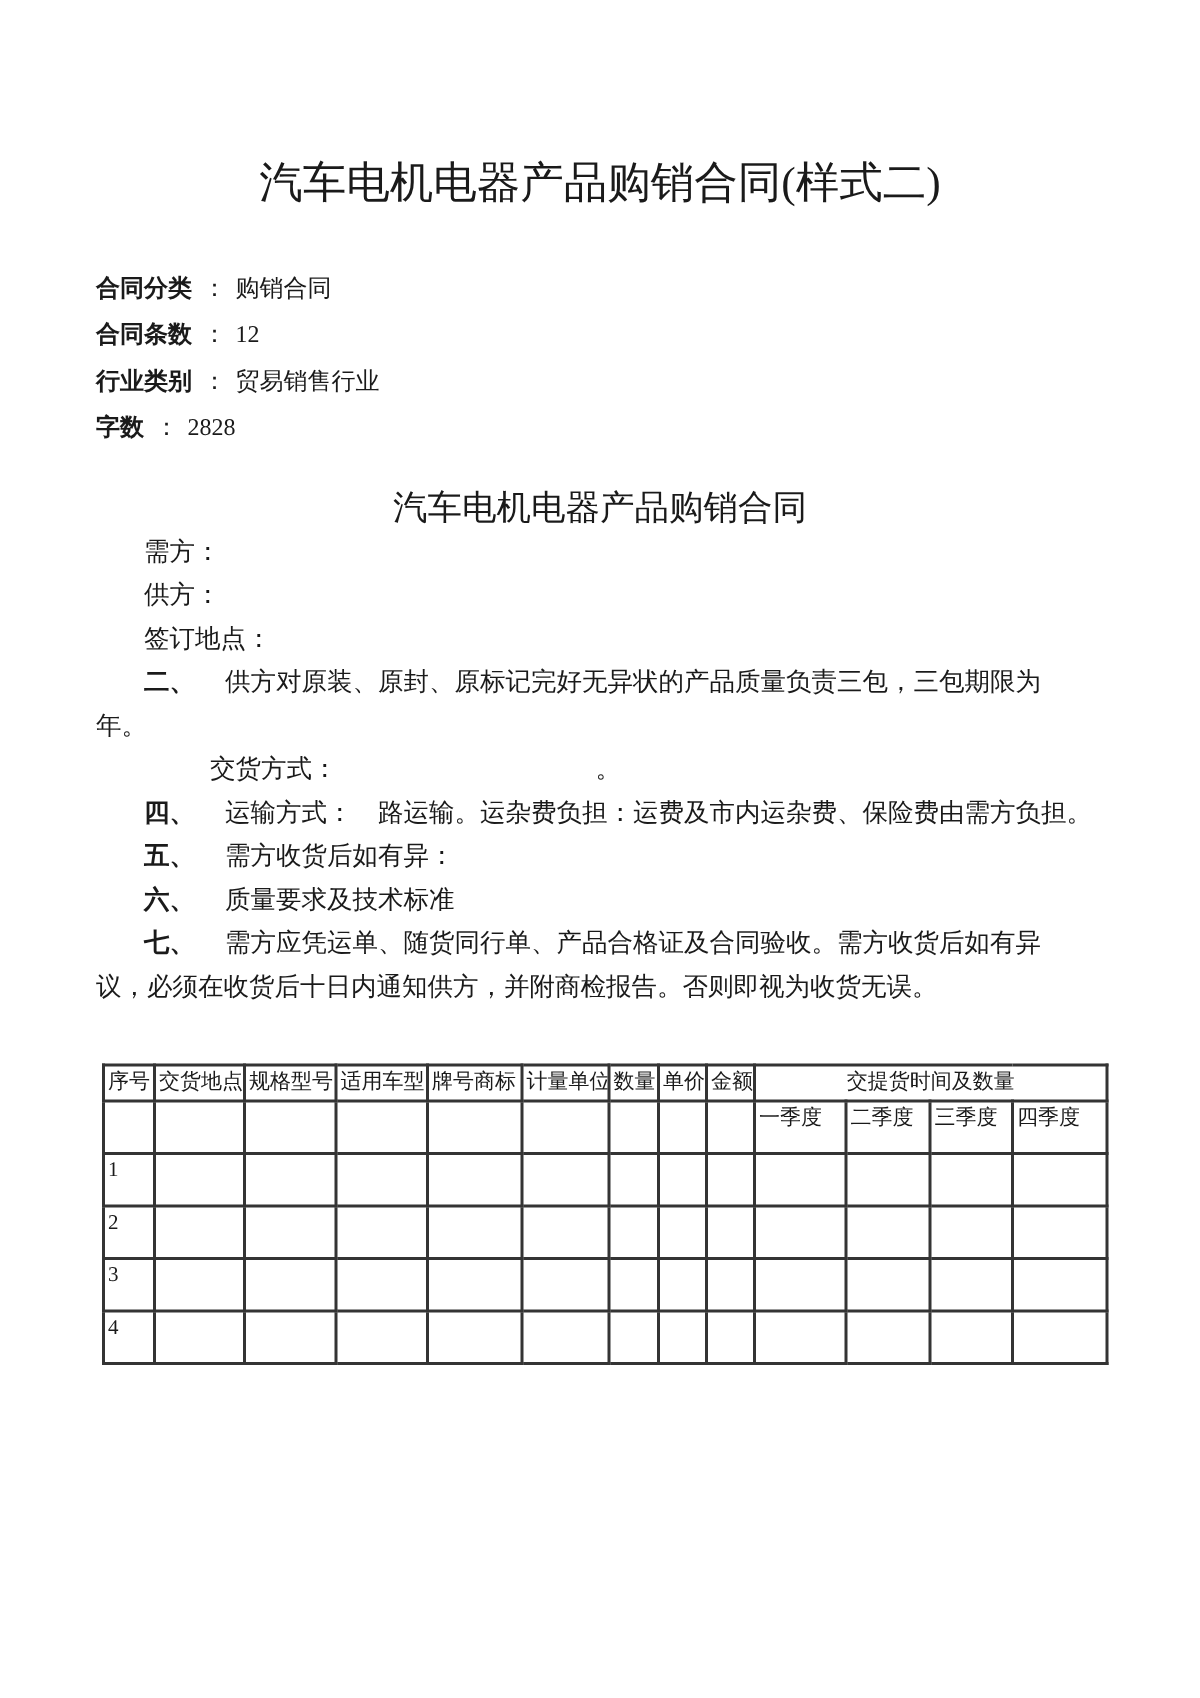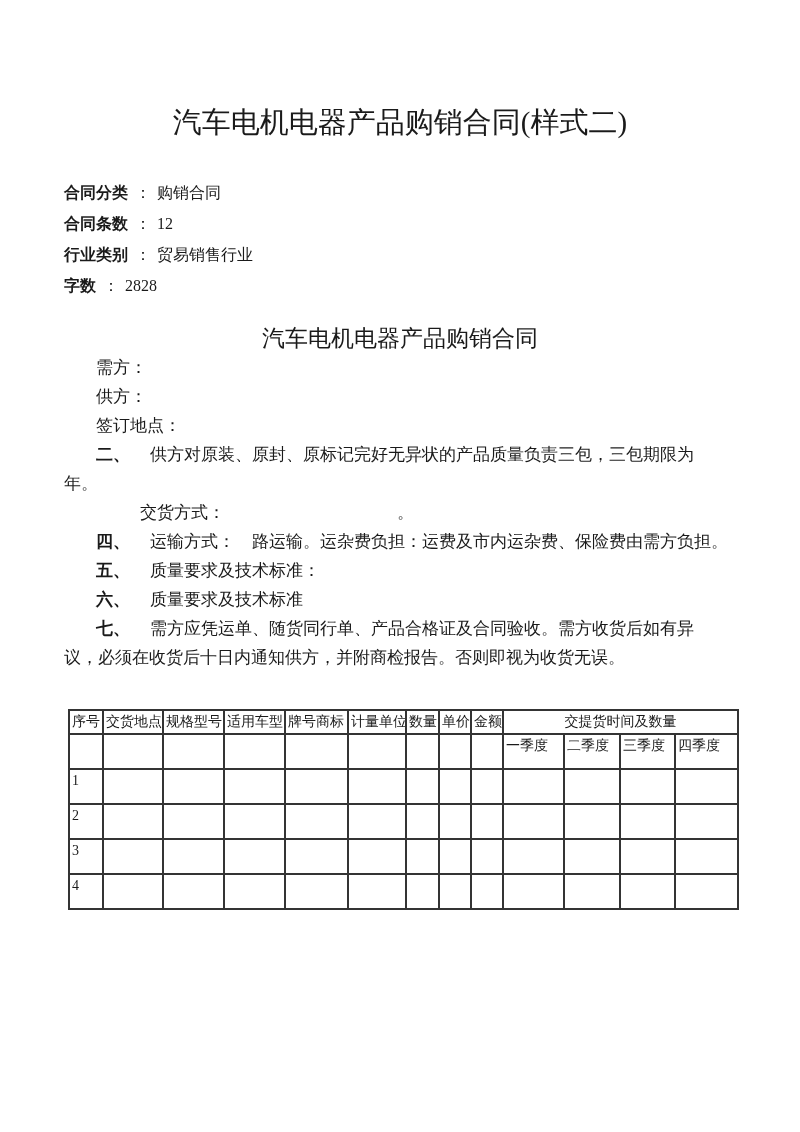--- a/index.html
+++ b/index.html
@@ -87,21 +87,21 @@
       <span class="cnum">二、</span><span>供方对原装、原封、原标记完好无异状的产品质量负责三包，三包期限为</span>
     </div>
     <div class="line">年。</div>
     <div class="line gapline">
       <span>交货方式：</span><span class="gap-spacer"></span><span>。</span>
     </div>
     <div class="line indent1">
       <span class="cnum">四、</span><span>运输方式：　路运输。运杂费负担：运费及市内运杂费、保险费由需方负担。</span>
     </div>
     <div class="line indent1">
-      <span class="cnum">五、</span><span>质量要求及技术标准：</span>
+      <span class="cnum">五、</span><span>需方收货后如有异：</span>
     </div>
     <div class="line indent1">
       <span class="cnum">六、</span><span>质量要求及技术标准</span>
     </div>
     <div class="line indent1">
       <span class="cnum">七、</span><span>需方应凭运单、随货同行单、产品合格证及合同验收。需方收货后如有异</span>
     </div>
     <div class="line">议，必须在收货后十日内通知供方，并附商检报告。否则即视为收货无误。</div>
   </div>
 

